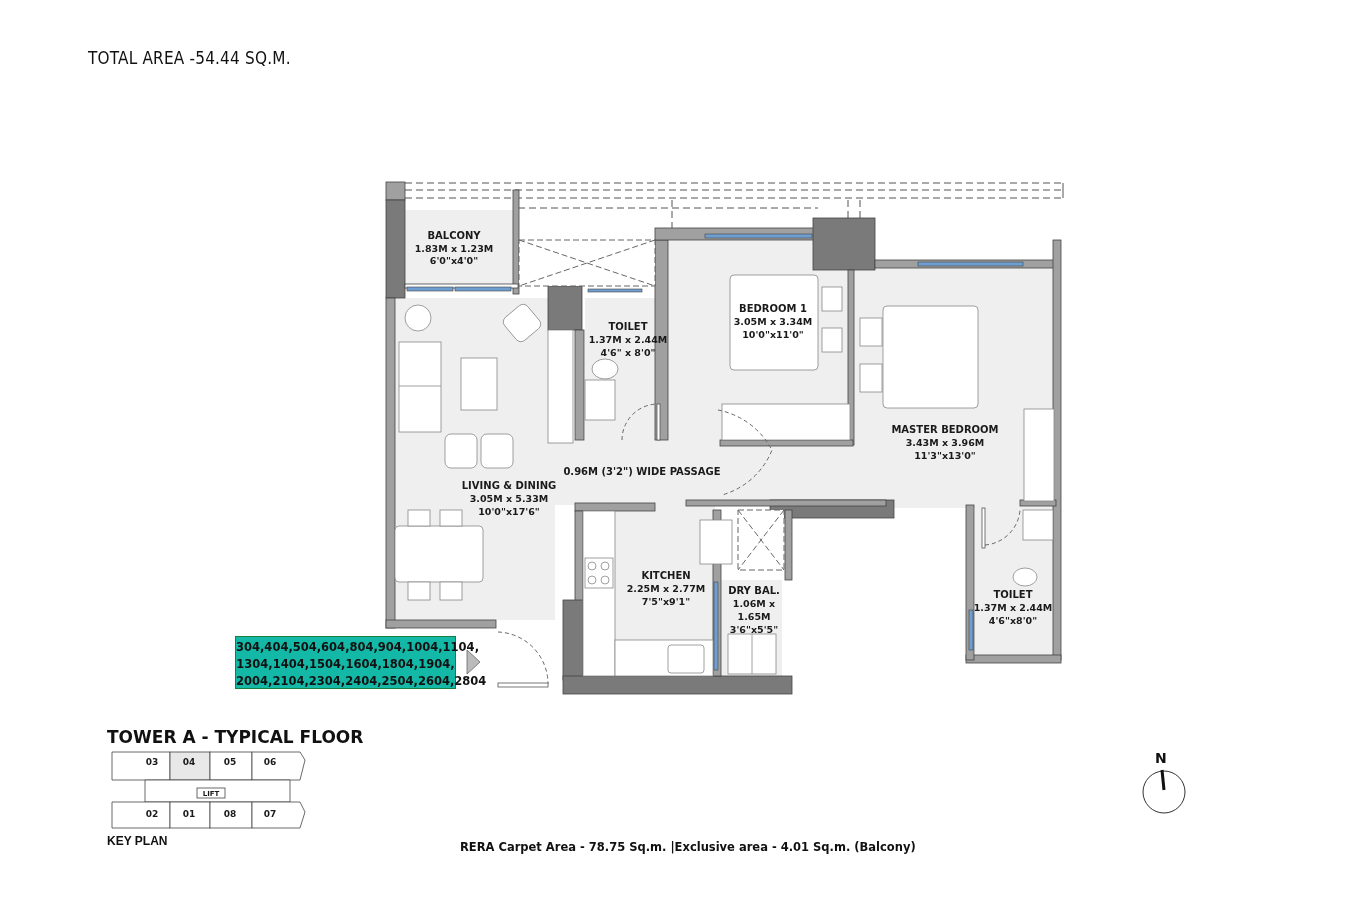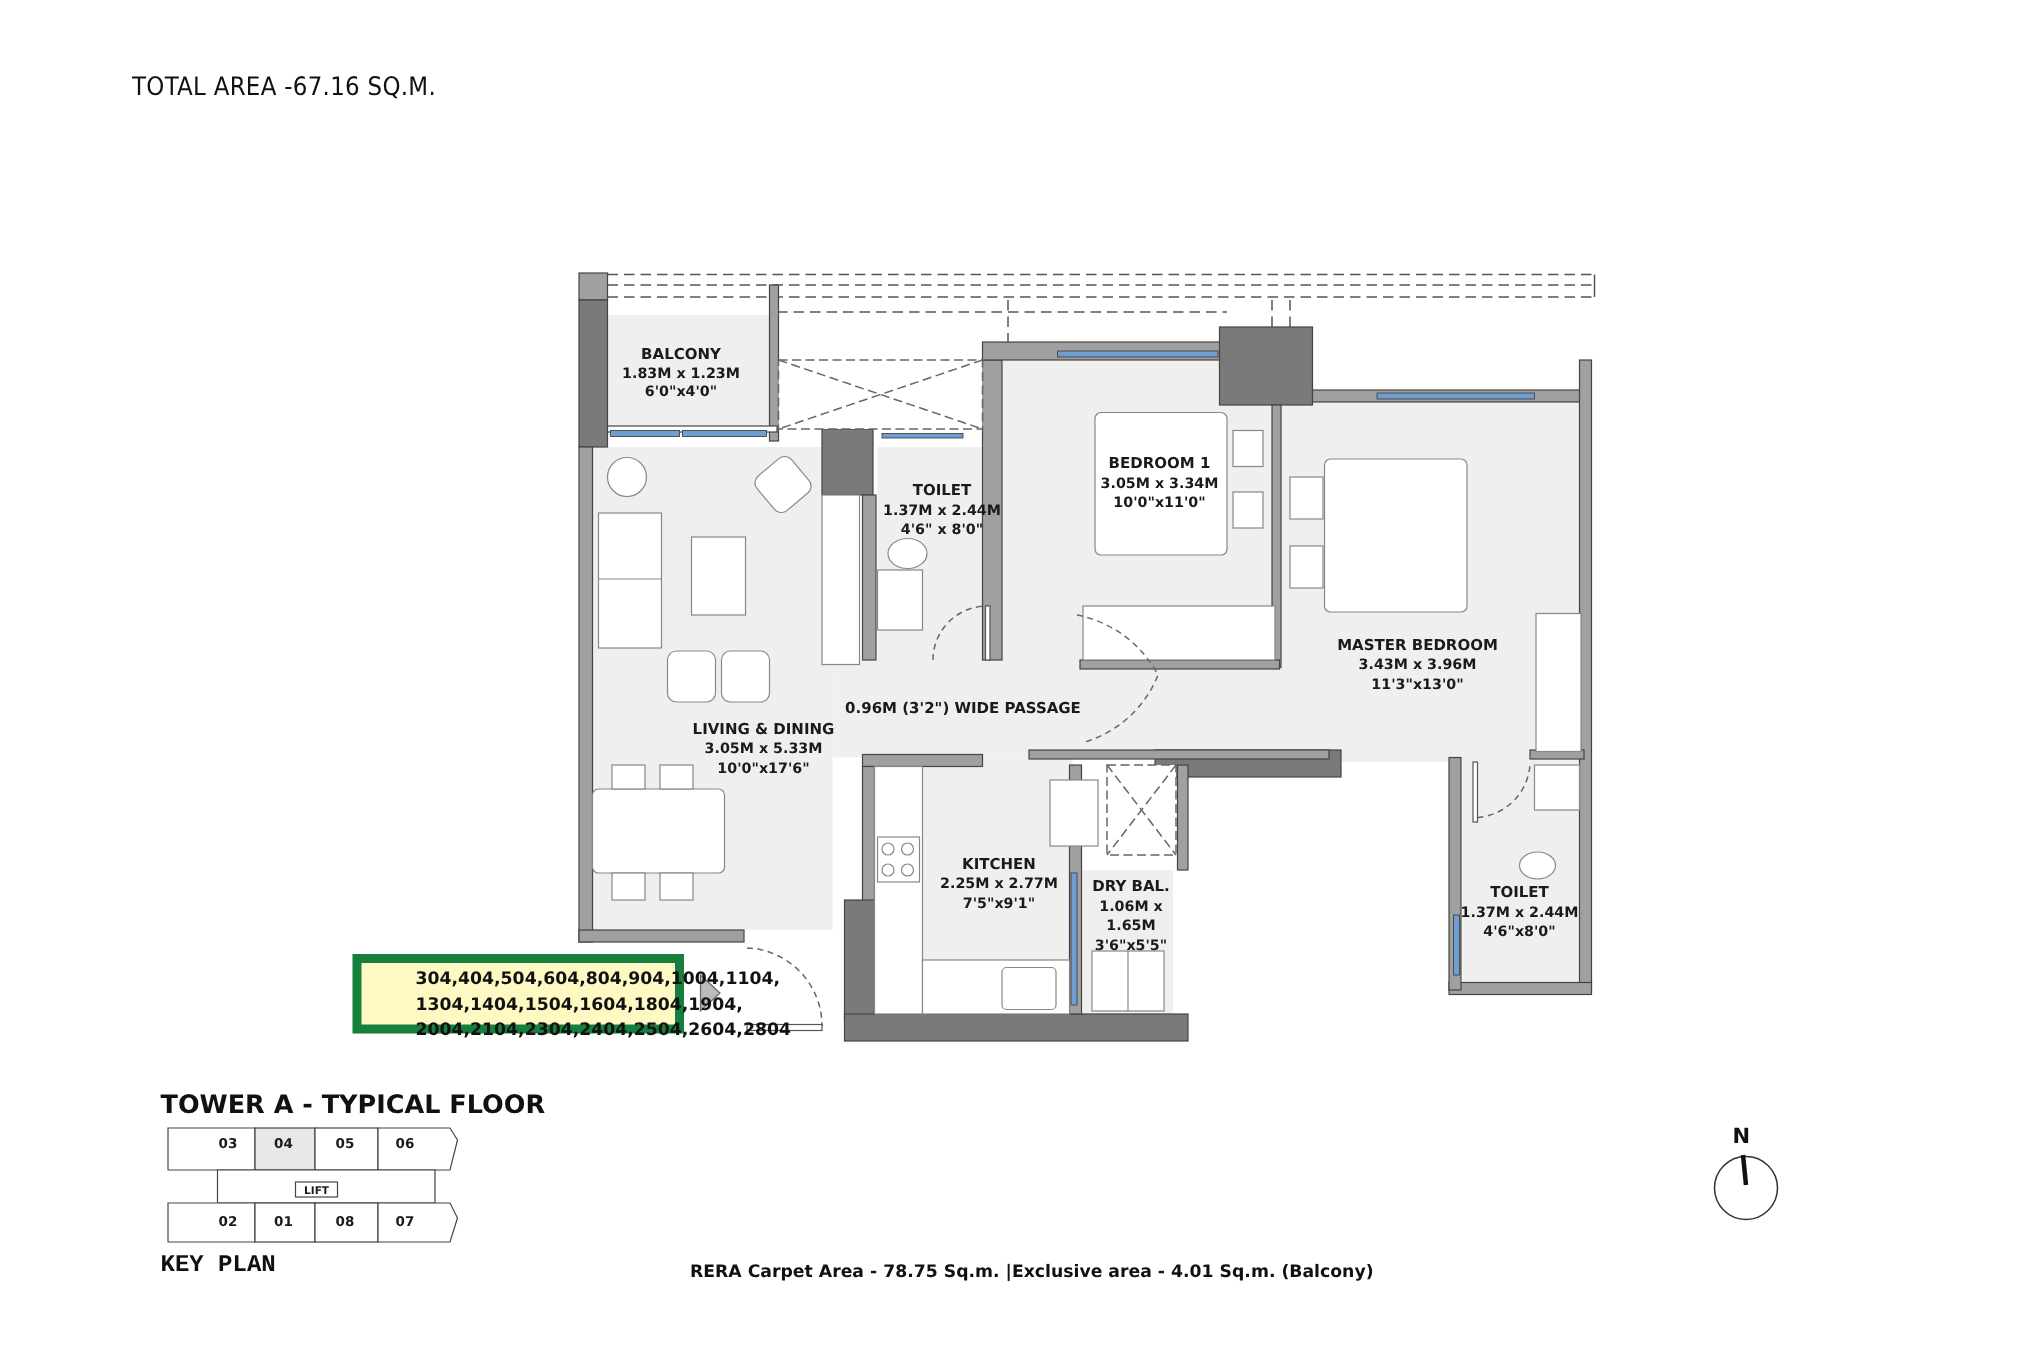--- a/index.html
+++ b/index.html
@@ -3,31 +3,31 @@
 <meta charset="utf-8">
 <style>
   html,body{margin:0;padding:0;background:#fff;}
   body{width:1345px;height:900px;position:relative;overflow:hidden;font-family:"DejaVu Sans Condensed","DejaVu Sans",sans-serif;color:#111;}
   .hdr{position:absolute;left:88px;top:46px;font-size:17px;line-height:24px;letter-spacing:0.2px;}
   .hdr .l3{padding-left:133px;}
   svg{position:absolute;left:0;top:0;}
   .t{font-family:"DejaVu Sans","Liberation Sans",sans-serif;font-weight:bold;fill:#1a1a1a;text-anchor:middle;}
   .room{font-size:10px;}
   .dim{font-size:9.5px;font-weight:bold;}
-  .unitbox{position:absolute;left:235px;top:636px;width:221px;height:53px;border:6px solid #15803d;background:#fef9c3;font-size:11.5px;font-weight:bold;text-align:center;line-height:17px;font-family:"DejaVu Sans","Liberation Sans",sans-serif;padding-top:2px;box-sizing:border-box;padding-left:36px;}
+  .unitbox{position:absolute;left:235px;top:636px;width:221px;height:53px;border:1px solid #15803d;background:#14b8a6;font-size:11.5px;font-weight:bold;text-align:center;line-height:17px;font-family:"DejaVu Sans","Liberation Sans",sans-serif;padding-top:2px;box-sizing:border-box;}
   .keytitle{position:absolute;left:107px;top:727px;font-size:17px;font-weight:bold;font-family:"DejaVu Sans","Liberation Sans",sans-serif;}
-  .keyplan{position:absolute;left:107px;top:834px;font-size:16px;font-weight:bold;font-family:Liberation Mono, monospace;text-align:center;}
+  .keyplan{position:absolute;left:107px;top:834px;font-size:12px;font-weight:bold;font-family:Liberation Sans, sans-serif;text-align:center;}
   .rera{position:absolute;left:460px;top:840px;font-size:11.5px;font-weight:bold;font-family:"DejaVu Sans","Liberation Sans",sans-serif;}
   .north{position:absolute;left:1155px;top:750px;font-size:14px;font-weight:bold;font-family:"DejaVu Sans","Liberation Sans",sans-serif;}
 </style>
 </head>
 <body>
 
 <div class="hdr">
-  <div>TOTAL AREA -67.16 SQ.M.</div>
+  <div>TOTAL AREA -54.44 SQ.M.</div>
 </div>
 
 <svg width="1345" height="900" viewBox="0 0 1345 900">
 
   <g stroke="#555" stroke-width="1" stroke-dasharray="7,4" fill="none">
     <line x1="405" y1="183" x2="1063" y2="183"></line>
     <line x1="405" y1="190" x2="1063" y2="190"></line>
     <line x1="405" y1="198" x2="1063" y2="198"></line>
     <line x1="518" y1="208" x2="818" y2="208"></line>
     <line x1="672" y1="200" x2="672" y2="230"></line>

